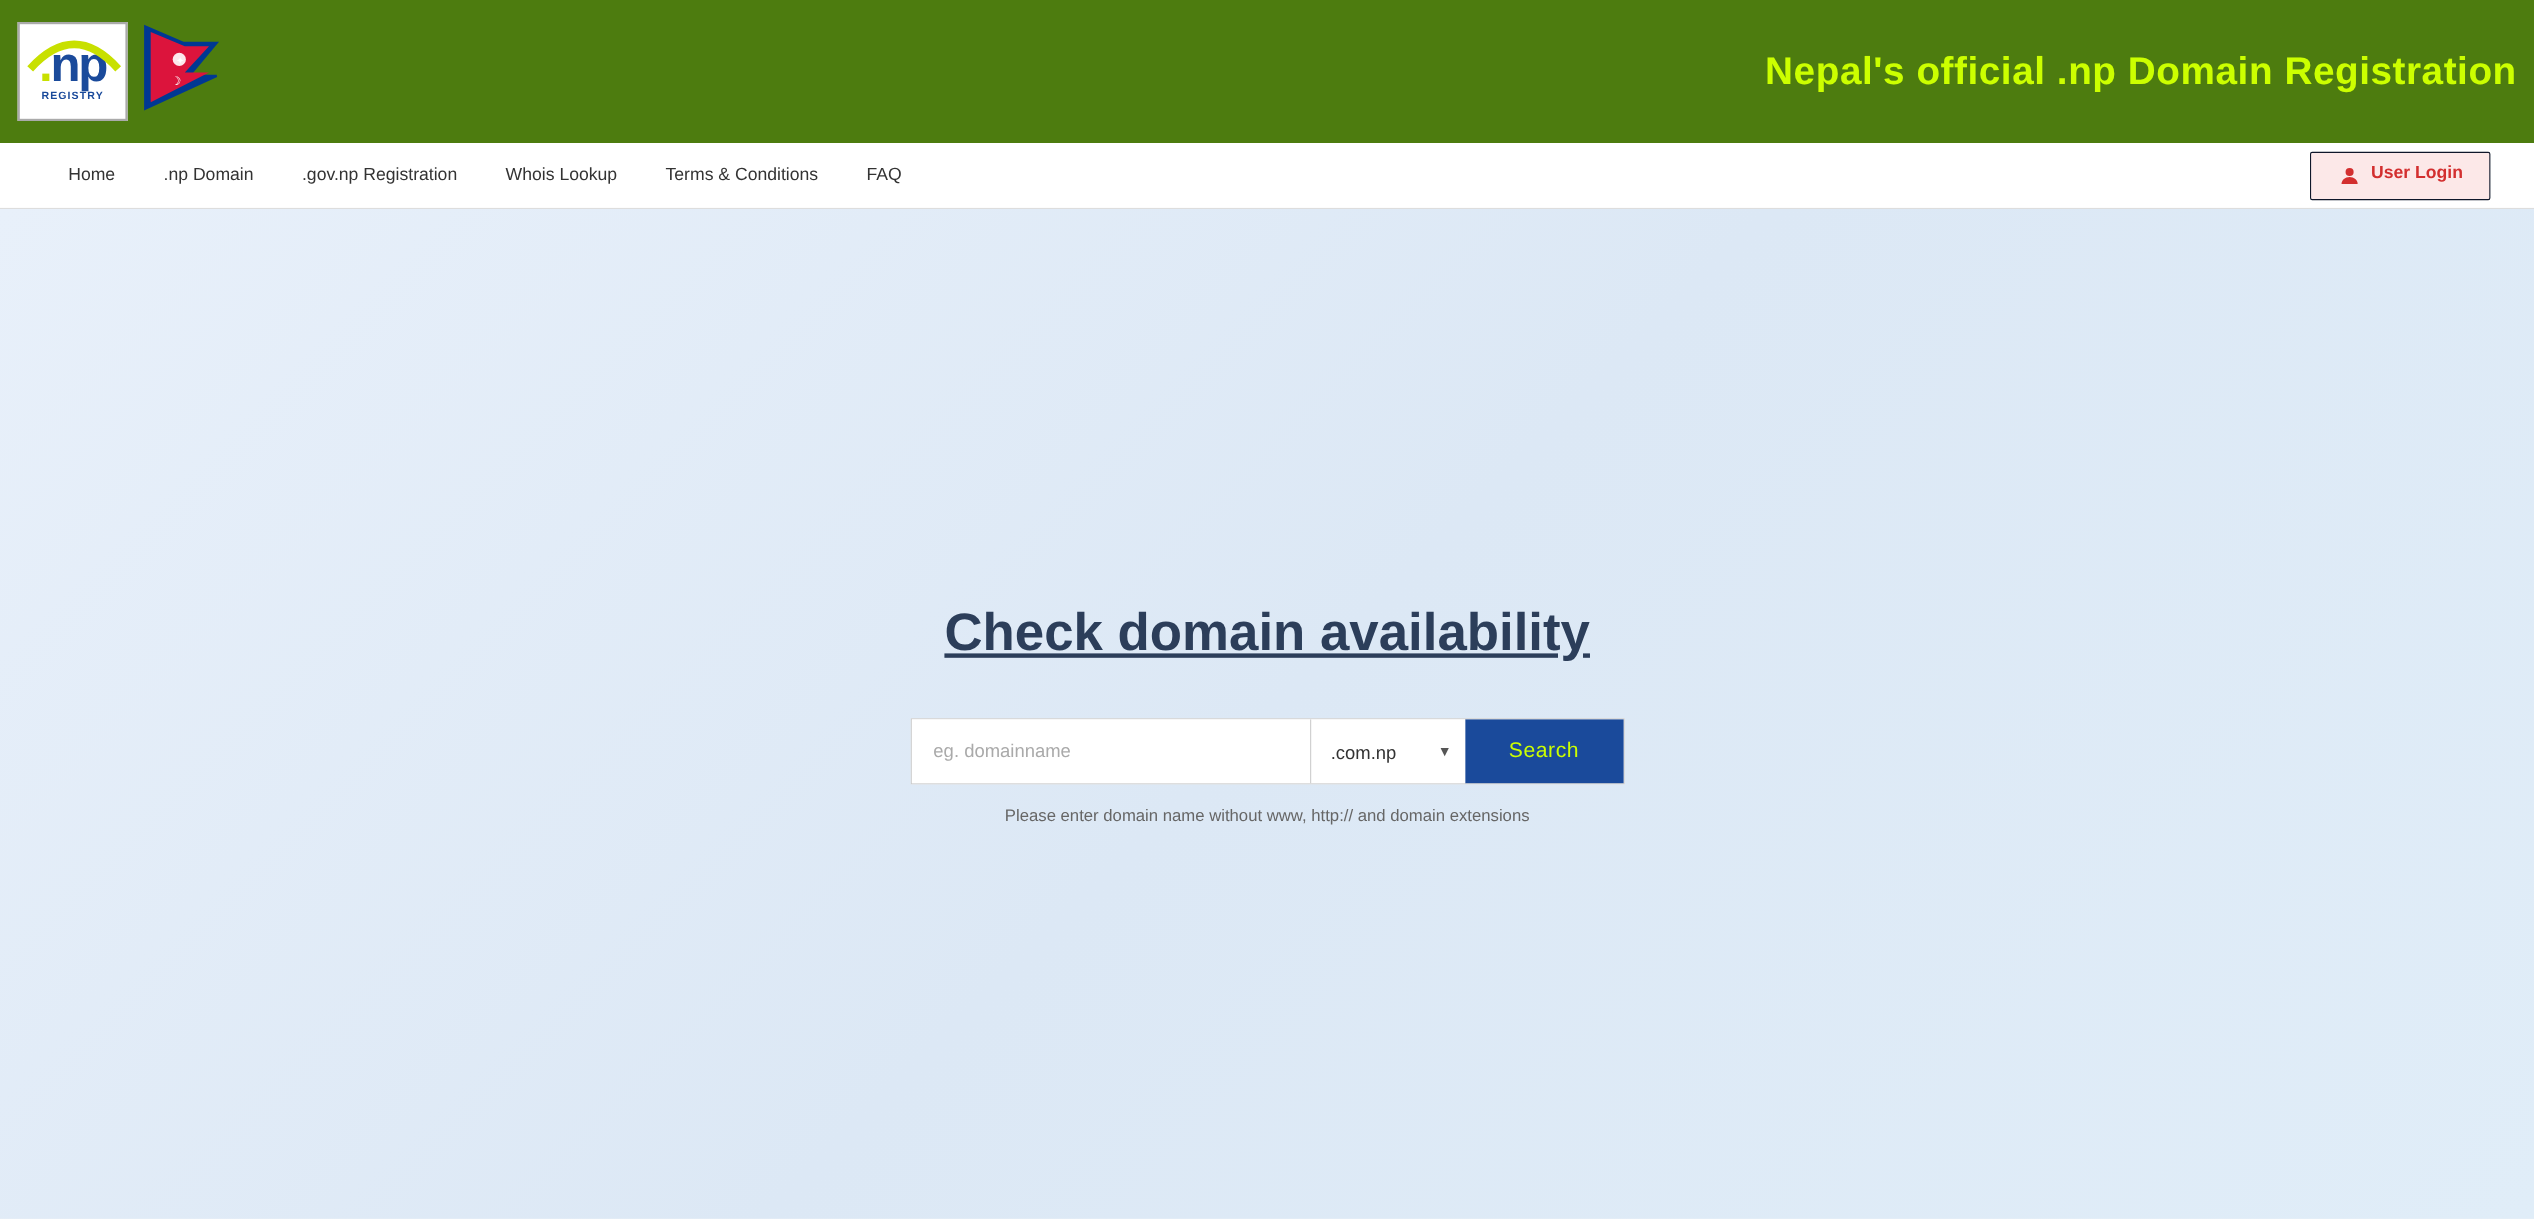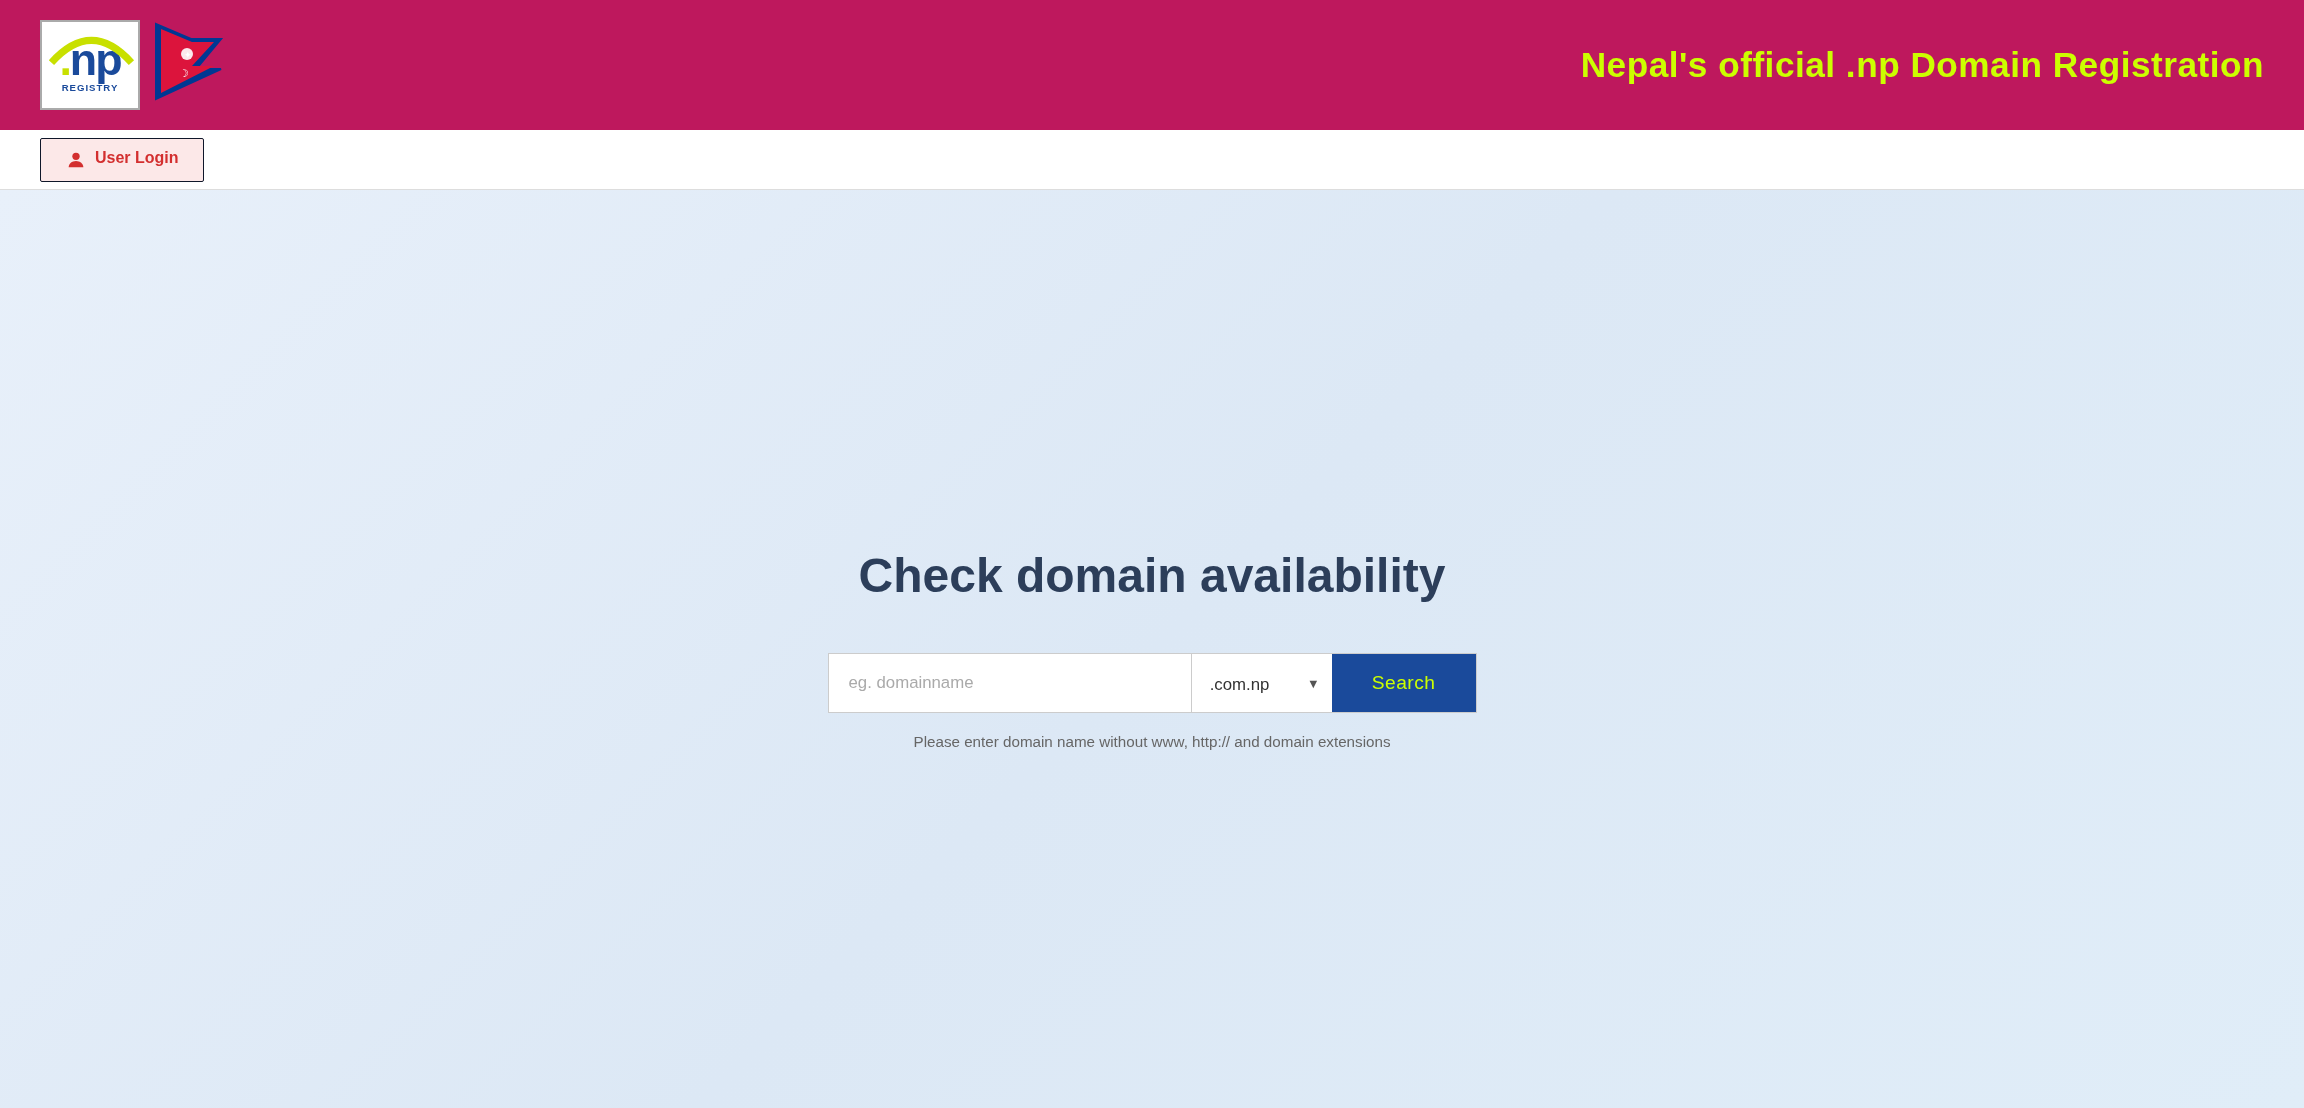--- a/index.html
+++ b/index.html
@@ -9,22 +9,22 @@
     }
 
     body {
       font-family: Arial, sans-serif;
       background-color: #eaf0f6;
       min-height: 100vh;
     }
 
     
     .header {
-      background-color: #be185d;
-      padding: 12px 40px;
+      background-color: #4d7c0f;
+      padding: 12px 16px;
       display: flex;
       align-items: center;
       justify-content: space-between;
       min-height: 130px;
     }
 
     .header-logo {
       display: flex;
       align-items: center;
       gap: 0;
@@ -143,20 +143,21 @@
       padding: 60px 20px;
       background: linear-gradient(135deg, #e8f0fa 0%, #dce8f5 50%, #e0edf8 100%);
     }
 
     .page-heading {
       font-size: 3rem;
       font-weight: 800;
       color: #2c3e5a;
       margin-bottom: 50px;
       text-align: left;
+      text-decoration: underline;
     }
 
     .search-form {
       display: flex;
       align-items: stretch;
       width: 649px;
       max-width: 95vw;
       border: 1.5px solid #ccc;
       background: white;
       margin-bottom: 20px;
@@ -261,20 +262,40 @@
 
         <text x="33" y="58" font-size="11" fill="white">☽</text>
       </svg>
     </div>
   </div>
 
   <div class="header-title">Nepal's official .np Domain Registration</div>
 </header>
 
 <nav class="navbar">
+  <ul class="nav-links">
+    <li>
+      <a href="#">Home</a>
+    </li>
+    <li>
+      <a href="#">.np Domain</a>
+    </li>
+    <li>
+      <a href="#">.gov.np Registration</a>
+    </li>
+    <li>
+      <a href="#">Whois Lookup</a>
+    </li>
+    <li>
+      <a href="#">Terms &amp; Conditions</a>
+    </li>
+    <li>
+      <a href="#">FAQ</a>
+    </li>
+  </ul>
 
   <a href="#" class="user-login-btn">
     <svg class="user-icon" viewBox="0 0 24 24" fill="#d32f2f">
       <circle cx="12" cy="8" r="4"></circle>
       <path d="M4 20c0-4 3.6-7 8-7s8 3 8 7" fill="#d32f2f"></path>
     </svg>
     <span>User Login</span>
   </a>
 </nav>
 

